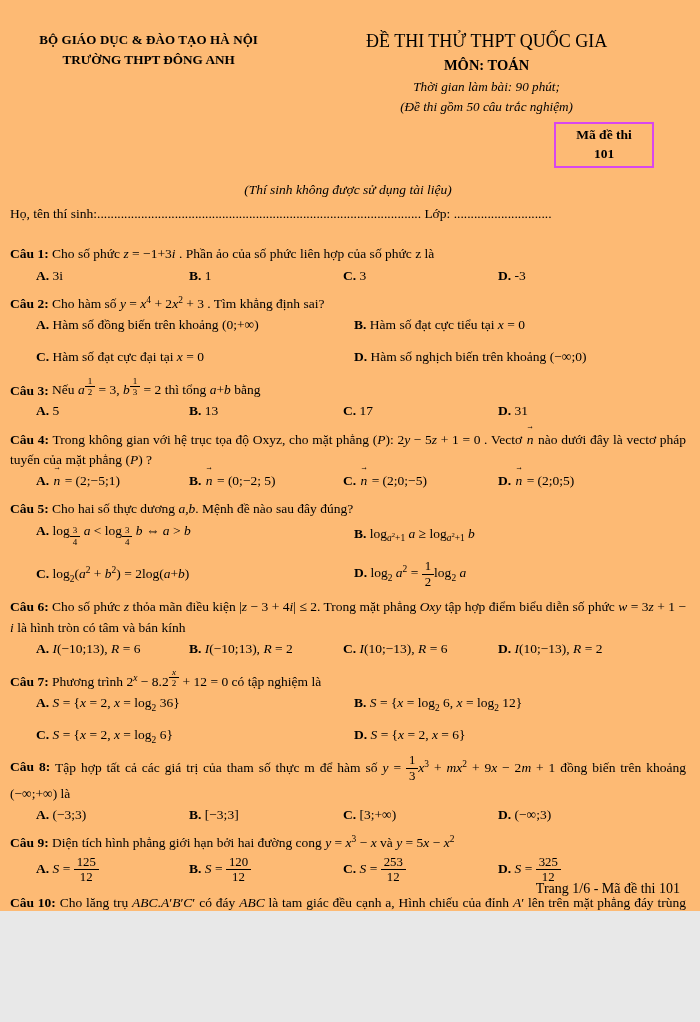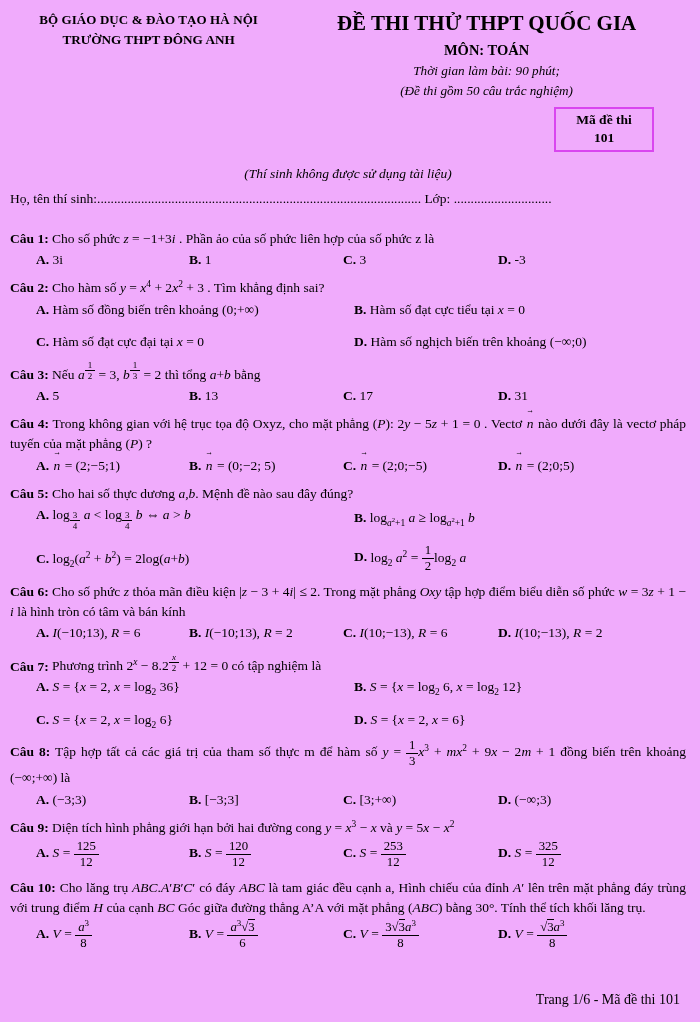--- a/index.html
+++ b/index.html
@@ -1,29 +1,29 @@
 <!DOCTYPE html>
 <html><head>
 <meta charset="utf-8">
 <style>
   * { margin:0; padding:0; box-sizing:border-box; }
   html,body { background:#e8e8e8; }
   body { font-family:"Liberation Serif","DejaVu Serif",serif; color:#000; }
   .page {
-    position:relative; width:700px; height:1022px; background:#f0abfc;
-    margin:0 auto; padding:8px 14px 0 10px; overflow:hidden;
+    position:relative; width:700px; height:911px; background:#fdba74;
+    margin:0 auto; padding:28px 14px 0 10px; overflow:hidden;
     font-size:13.5px; line-height:1.5;
   }
   
   .hdr { display:flex; }
   .hdr-left { width:41%; text-align:center; font-weight:bold; padding-top:2px; }
   .hdr-left .l1 { font-size:13px; letter-spacing:.1px; }
   .hdr-left .l2 { font-size:13.2px; }
   .hdr-right { width:59%; text-align:center; }
-  .hdr-right .title { font-weight:bold; font-size:21px; }
+  .hdr-right .title { font-weight:normal; font-size:18px; }
   .hdr-right .subject { font-weight:bold; font-size:14.5px; }
   .hdr-right .it { font-style:italic; font-size:13.2px; }
   .code-box {
     width:100px; margin:6px 32px 0 auto; border:2px solid #d946ef;
     text-align:center; font-weight:bold; font-size:13.5px; line-height:1.35;
     padding:2px 2px 3px;
   }
   .no-materials { text-align:center; font-style:italic; margin-top:12px; }
   .name-line { margin-top:4px; white-space:nowrap; overflow:hidden; }
   

